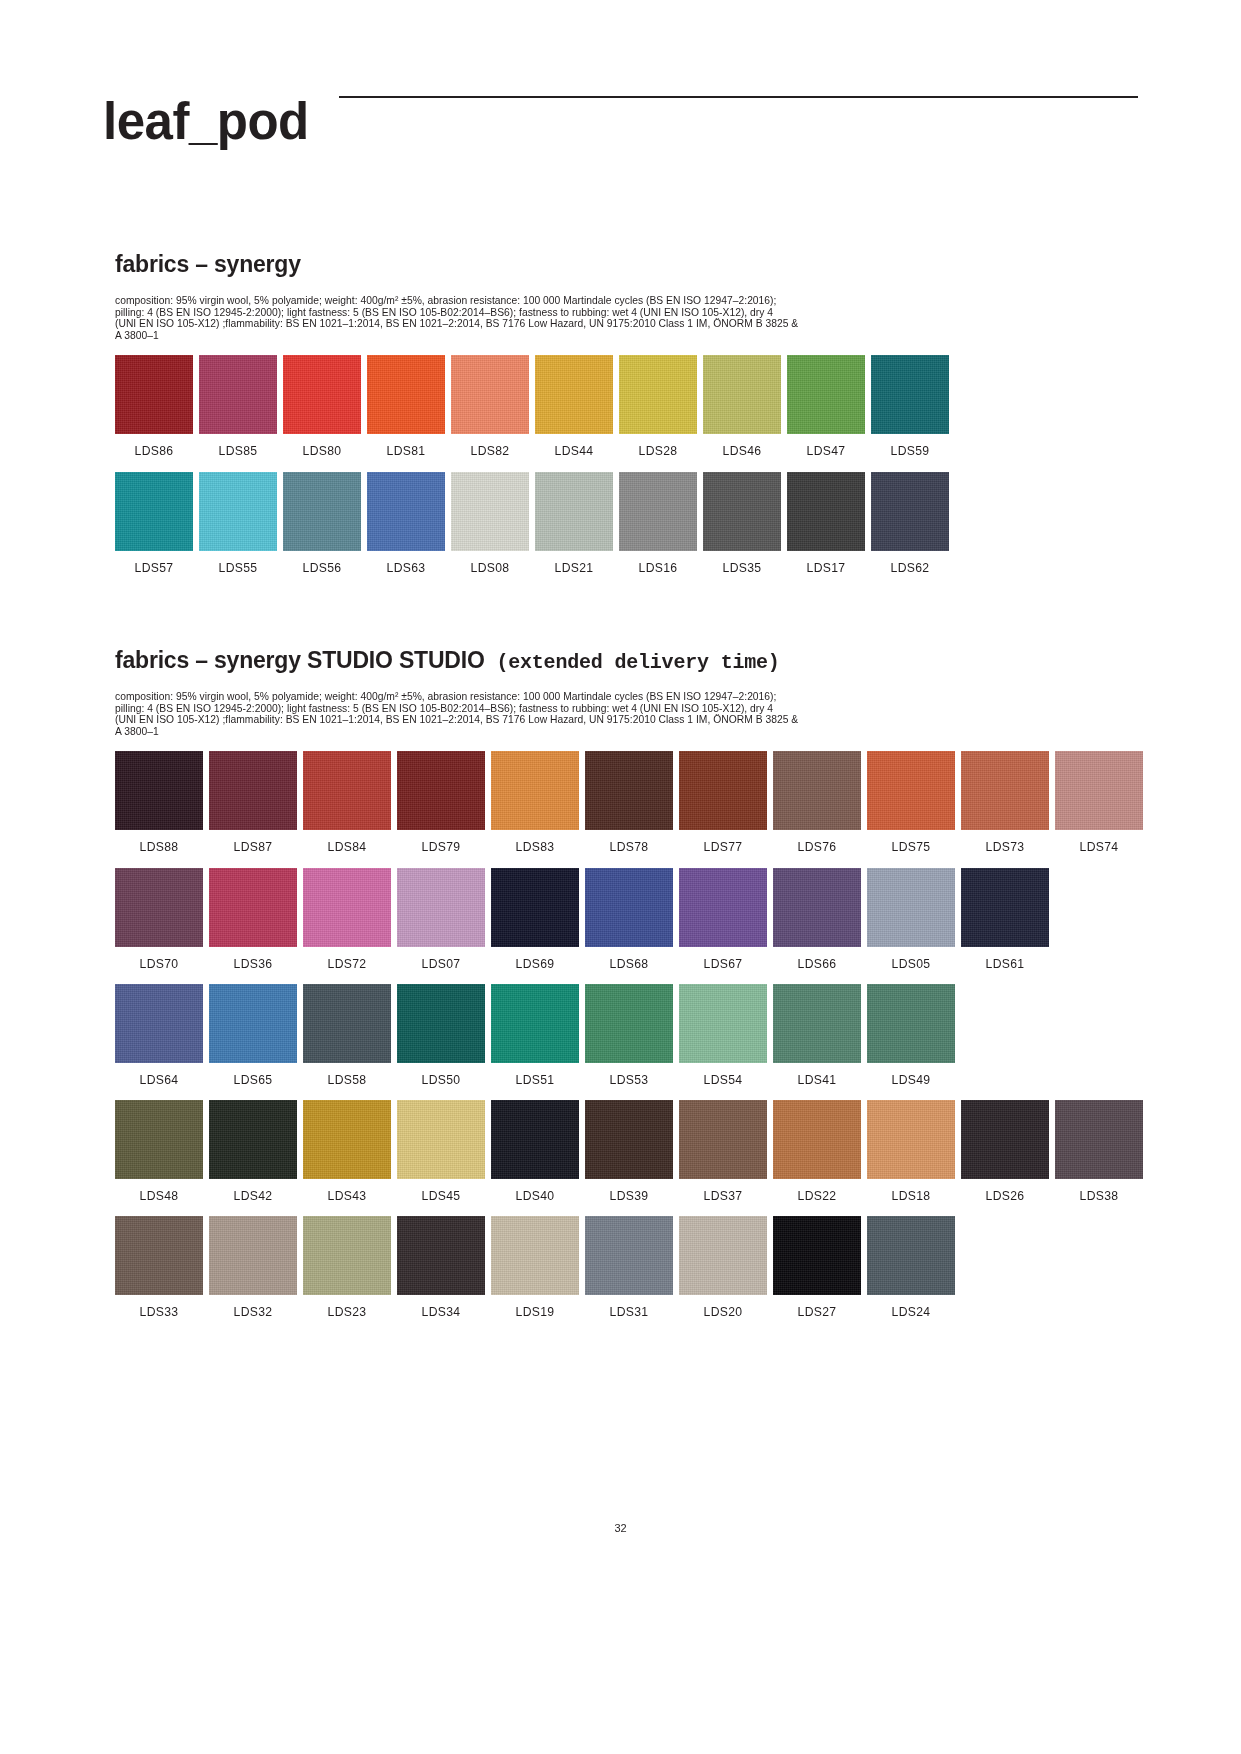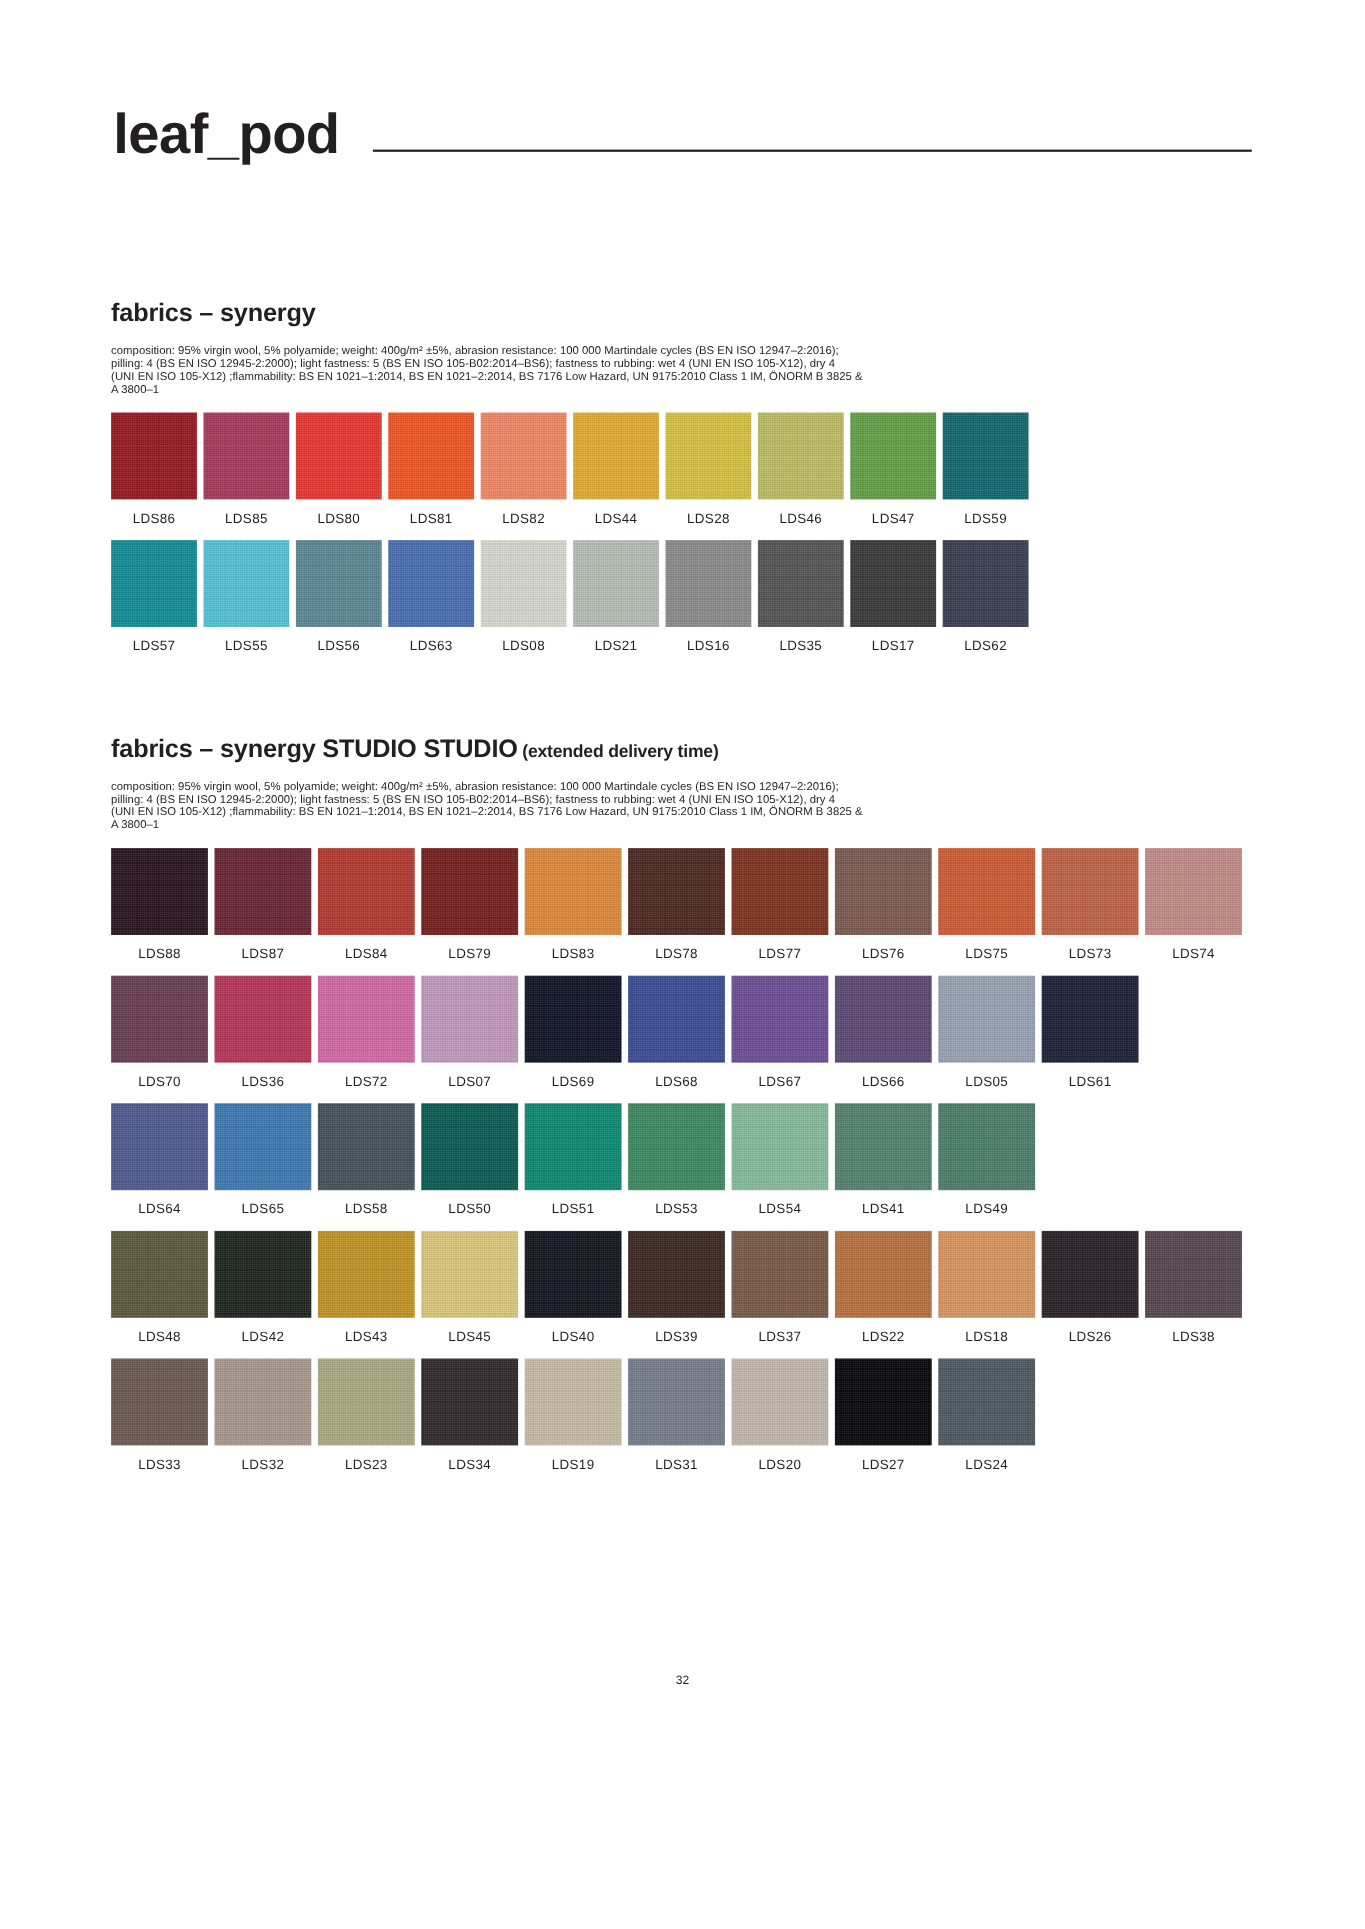--- a/index.html
+++ b/index.html
@@ -21,57 +21,58 @@
     padding: 0;
   }
 
   
   .masthead {
     position: absolute;
     left: 103px;
     top: 96px;
     width: 1035px;
     display: flex;
-    align-items: flex-end;
+    align-items: flex-start;
     gap: 30px;
   }
   .doc-title {
     font-size: 51px;
     font-weight: 700;
     letter-spacing: -0.5px;
     line-height: 1;
     color: #231f20;
     white-space: nowrap;
   }
   .title-rule {
     flex: 1 1 auto;
     height: 2px;
     background: #231f20;
     margin-bottom: 9px;
   }
 
   
-  .section { position: absolute; left: 101px; width: 1035px; margin-top: 20px; }
+  .section { position: absolute; left: 115px; width: 1035px; }
   #section-synergy { top: 252px; }
   #section-studio  { top: 648px; }
 
   .section-heading {
     font-size: 23px;
     font-weight: 700;
     letter-spacing: -0.2px;
     color: #231f20;
     margin: 0 0 17px 0;
     line-height: 1.1;
   }
   .section-heading .light {
     font-weight: 700;
   }
   .section-heading .paren {
-    font-size: 16px;
+    font-size: 20px;
     font-weight: 700;
+    font-family: Liberation Mono, monospace;
   }
 
   .spec {
     font-size: 10.3px;
     line-height: 11.6px;
     color: #231f20;
     margin: 0 0 14px 0;
     letter-spacing: 0.02px;
     max-width: 920px;
   }

